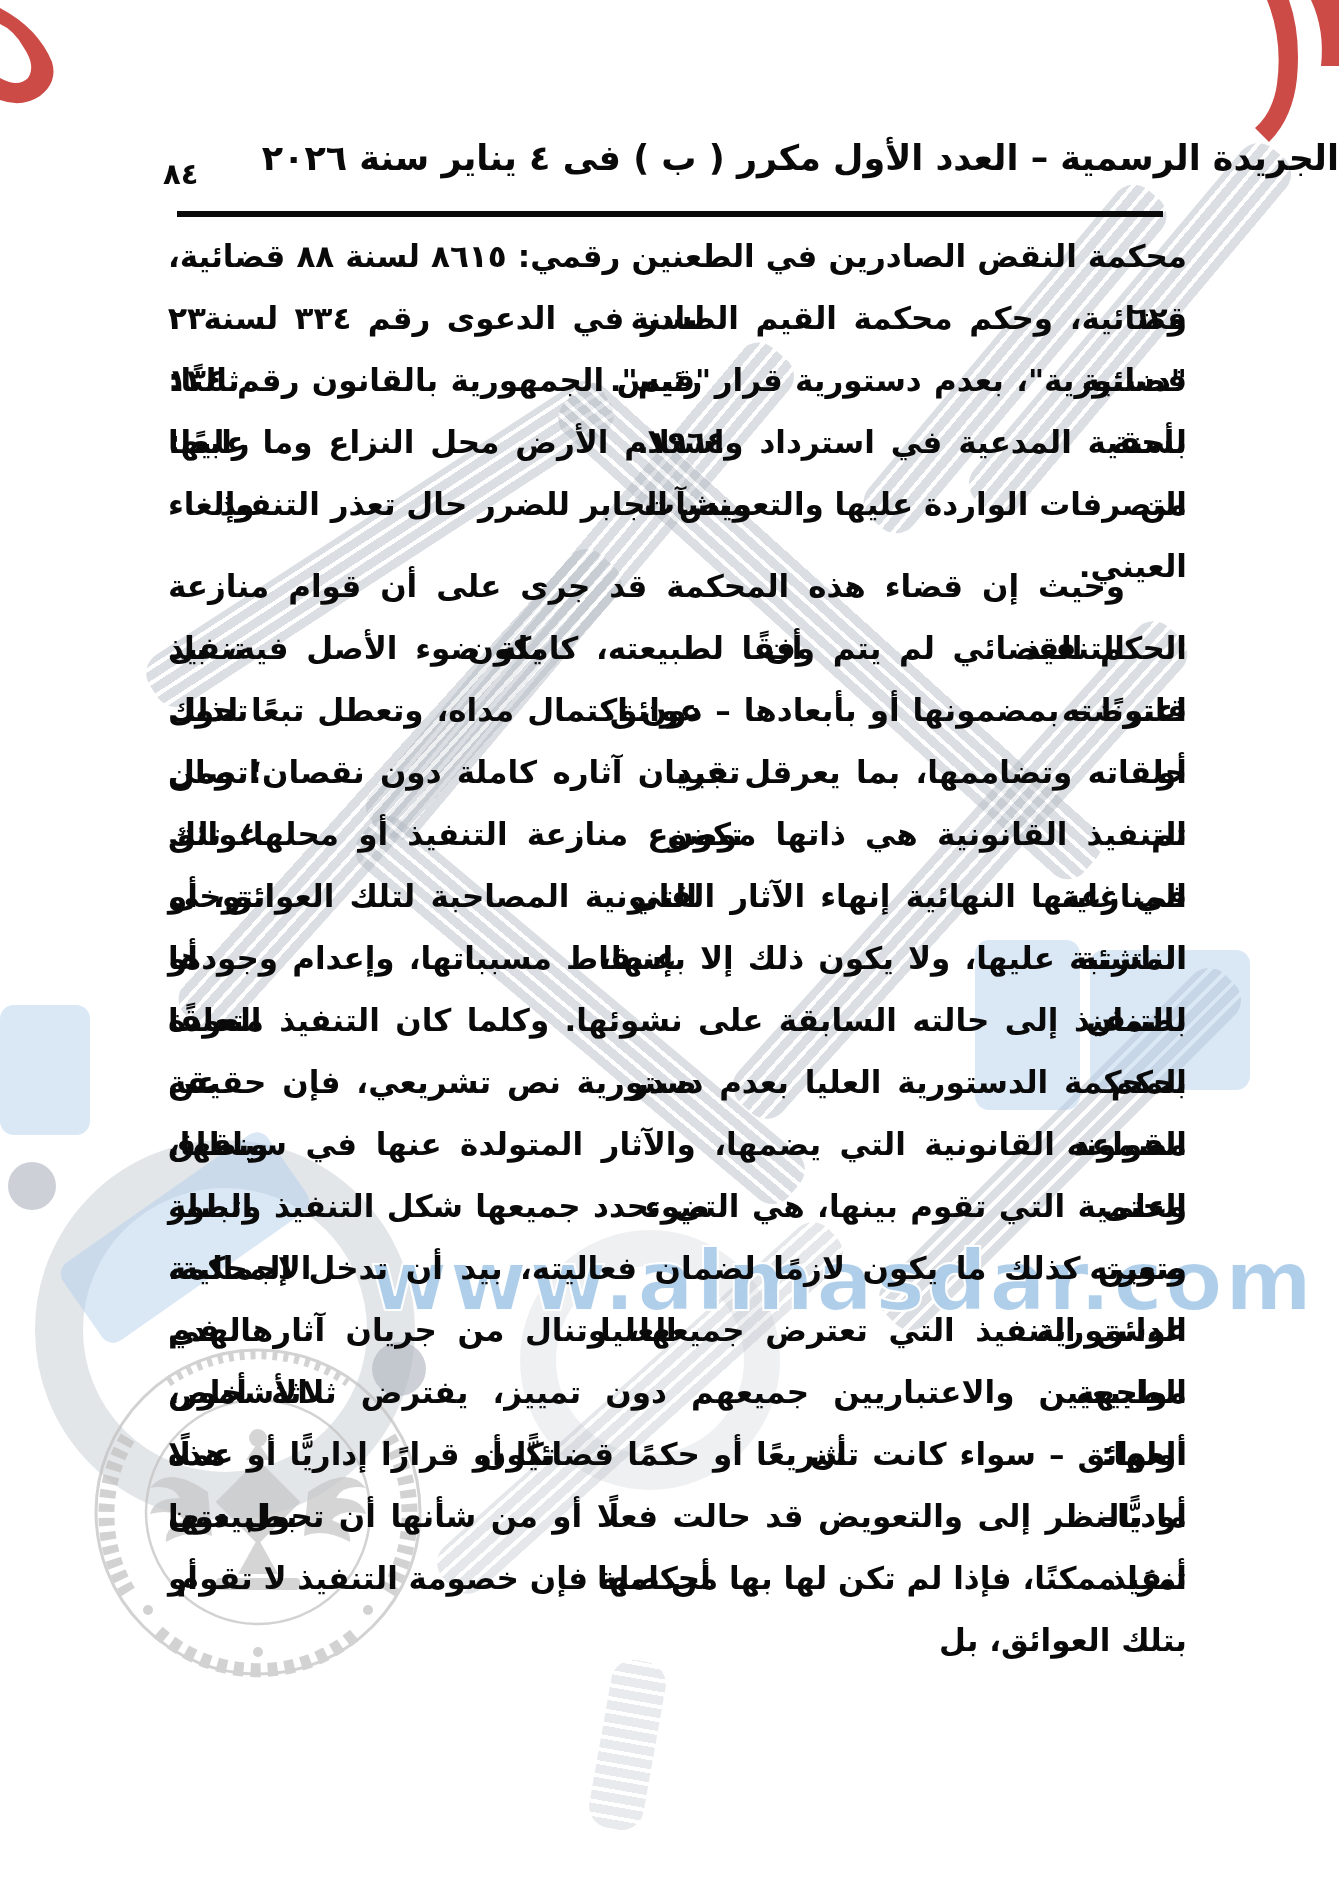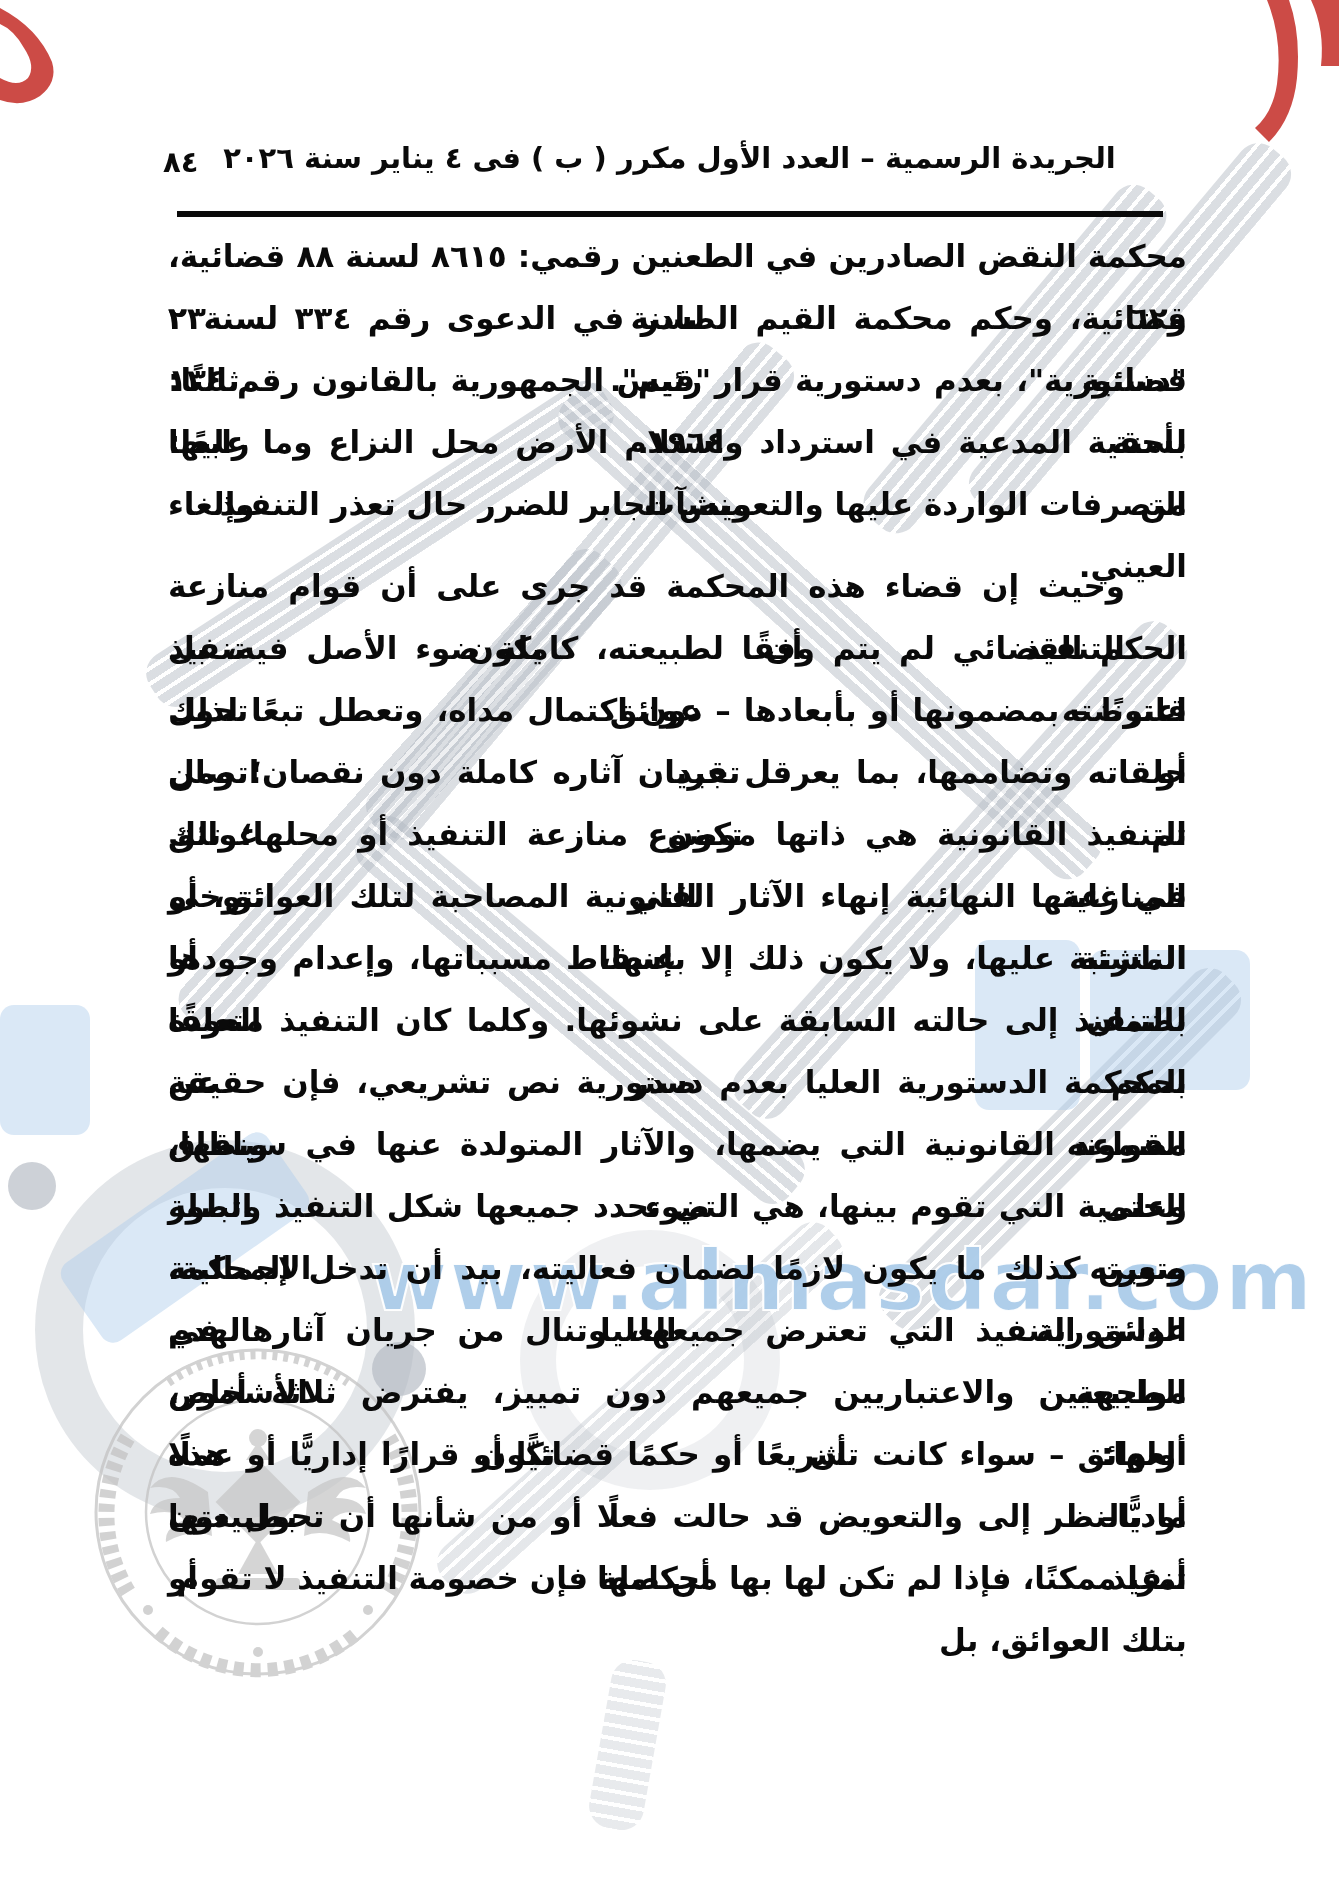--- a/index.html
+++ b/index.html
@@ -18,23 +18,23 @@
   .dot { border-radius:50%; background:rgba(178,185,194,0.65); }
   .blue { background:rgba(173,205,236,0.45); border-radius:14px; }
   .url-wm { color:rgba(152,192,228,0.78); font-weight:bold;
             font-size:84px; letter-spacing:2px; white-space:nowrap;
             -webkit-text-stroke:2px rgba(255,255,255,0.95);
             text-shadow:0 0 2px rgba(255,255,255,0.8); }
   .red-frag { position:absolute; }
 
   
   .header-row { position:absolute; top:126px; left:0; right:0; height:64px; }
-  .header-title { position:absolute; left:0; right:0; text-align:center;
-                  font-size:29px; font-weight:bold; color:#0a0a0a; line-height:64px; }
-  .page-number { position:absolute; top:4px; left:163px; font-size:29px;
+  .header-title { position:absolute; left:0; right:0; text-align:right;
+                  font-size:35px; font-weight:bold; color:#0a0a0a; line-height:64px; }
+  .page-number { position:absolute; top:16px; left:163px; font-size:29px;
                  font-weight:bold; color:#0a0a0a; line-height:64px; }
   .header-rule { position:absolute; top:211px; right:176px; left:177px;
                  height:6px; background:#0a0a0a; }
 
   
   .textblock { position:absolute; top:225px; right:152px; left:168px;
                direction:rtl; color:#0a0a0a; font-weight:bold; font-size:31px;
                z-index:3; }
   .ln { line-height:62px; height:62px; text-align:justify; text-align-last:justify;
         white-space:nowrap0; }

